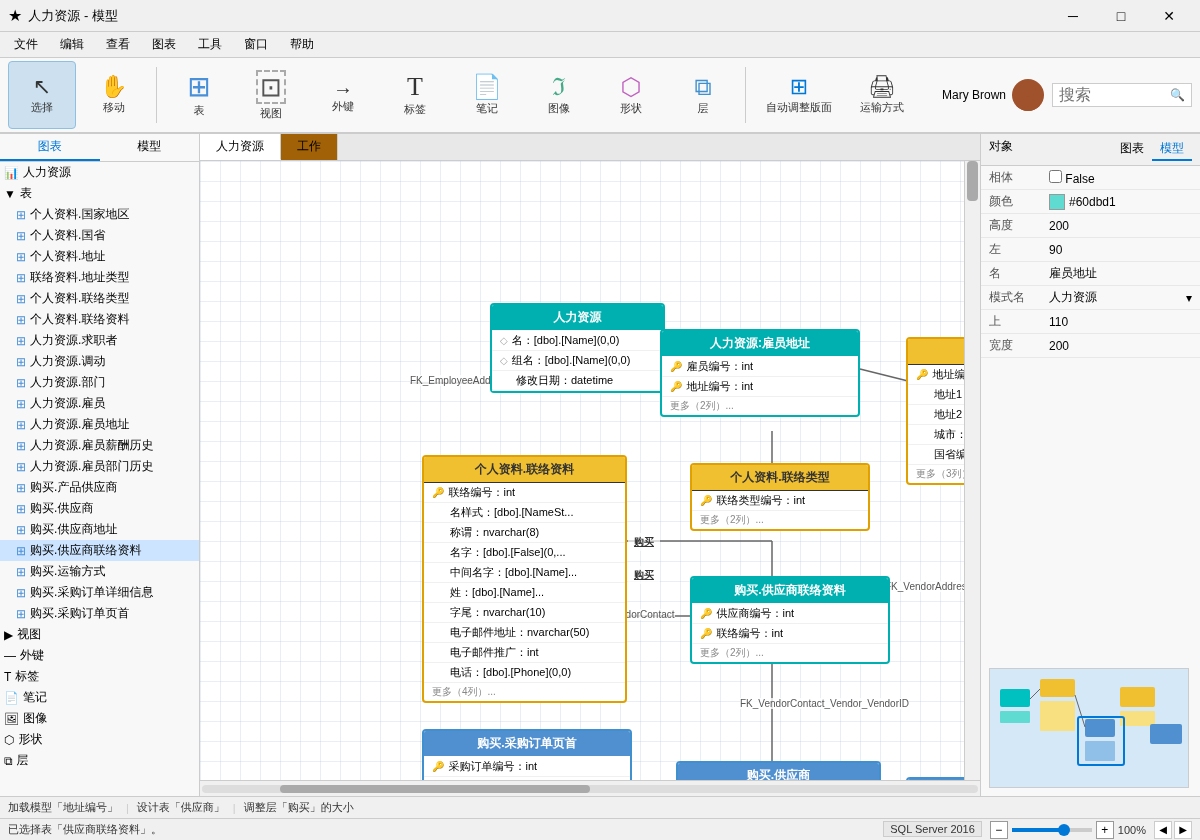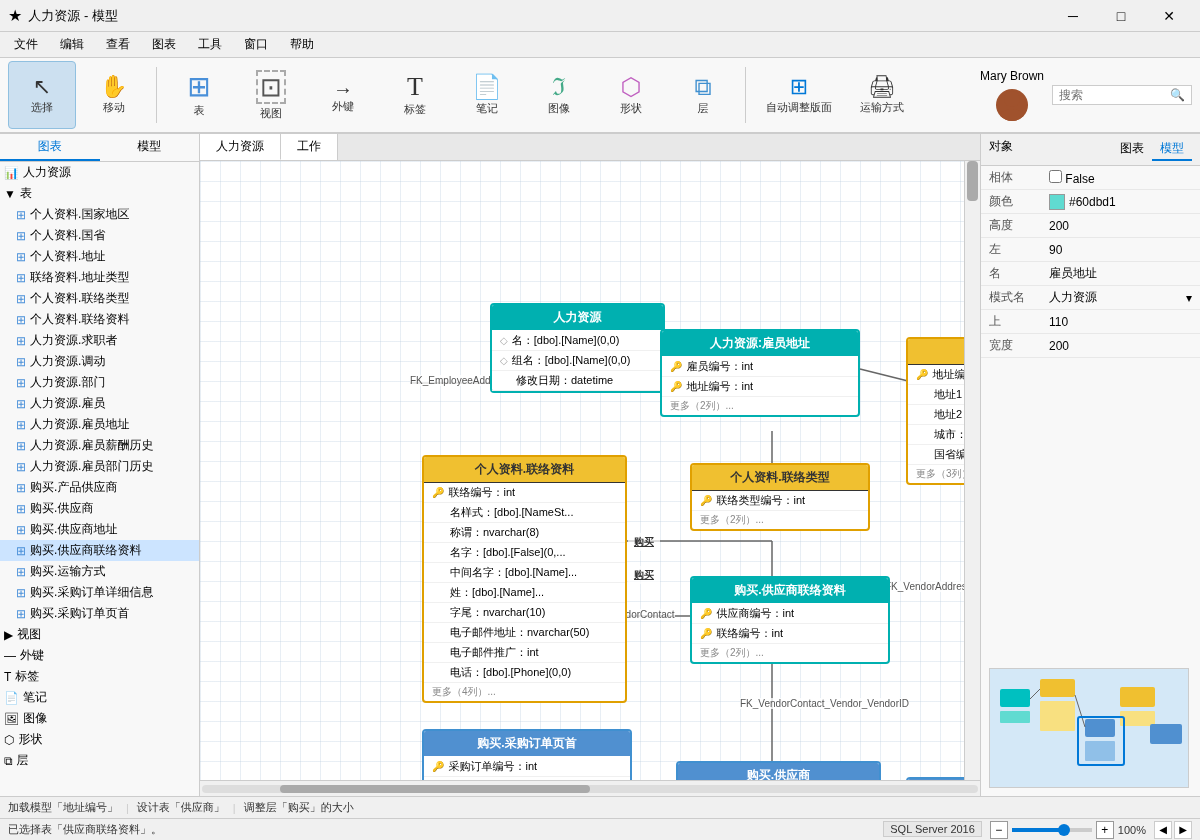--- a/index.html
+++ b/index.html
@@ -54,22 +54,22 @@
       border-radius: 4px;
       gap: 2px;
       font-size: 11px;
       color: #333;
     }
     .tool-btn.active { background: #cce0f0; border: 1px solid #90c0e0; }
     .tool-icon { font-size: 22px; line-height: 1; }
     .tool-separator { width: 1px; height: 56px; background: #ccc; margin: 0 4px; }
     .toolbar-right { margin-left: auto; display: flex; align-items: center; gap: 8px; }
     .search-box { display: flex; align-items: center; border: 1px solid #ccc; background: white; padding: 2px 6px; width: 140px; }
-    .search-box input { border: none; outline: none; font-size: 12px; width: 100%; }
-    .user-area { display: flex; align-items: center; gap: 6px; font-size: 12px; flex-direction: column; }
+    .search-box input { border: none; outline: none; font-size: 16px; width: 100%; }
+    .user-area { display: flex; align-items: center; gap: 6px; font-size: 12px; }
     .avatar { width: 32px; height: 32px; border-radius: 50%; background: #a0522d; display: flex; align-items: center; justify-content: center; color: white; font-size: 14px; overflow: hidden; }
 
     
     #main { display: flex; height: calc(840px - 32px - 26px - 76px - 22px - 22px); }
 
     
     #left-panel {
       width: 200px;
       background: #f8f8f8;
       border-right: 1px solid #ccc;
@@ -79,21 +79,21 @@
     .panel-tabs { display: flex; border-bottom: 1px solid #ccc; }
     .panel-tab { flex: 1; text-align: center; padding: 4px; cursor: pointer; font-size: 12px; border-bottom: 2px solid transparent; }
     .panel-tab.active { border-bottom: 2px solid #0078d7; color: #0078d7; }
     .tree-item { padding: 2px 4px; cursor: pointer; display: flex; align-items: center; gap: 4px; font-size: 12px; white-space: nowrap; }
     .tree-item.selected { background: #cce4ff; }
     .tree-indent { padding-left: 16px; }
 
     
     #center { flex: 1; display: flex; flex-direction: column; overflow: hidden; }
     #canvas-tabs { display: flex; background: #e8e8e8; border-bottom: 1px solid #ccc; }
-    .canvas-tab { padding: 4px 16px; cursor: pointer; font-size: 12px; border-right: 1px solid #ccc; background: #ffffff; }
+    .canvas-tab { padding: 4px 16px; cursor: pointer; font-size: 12px; border-right: 1px solid #ccc; background: #a16207; }
     .canvas-tab.active { background: white; border-bottom: 1px solid white; }
     #canvas { flex: 1; position: relative; overflow: hidden; background: white;
       background-image: linear-gradient(rgba(180,200,220,0.3) 1px, transparent 1px),
                         linear-gradient(90deg, rgba(180,200,220,0.3) 1px, transparent 1px);
       background-size: 20px 20px;
     }
 
     
     #right-panel {
       width: 220px;

